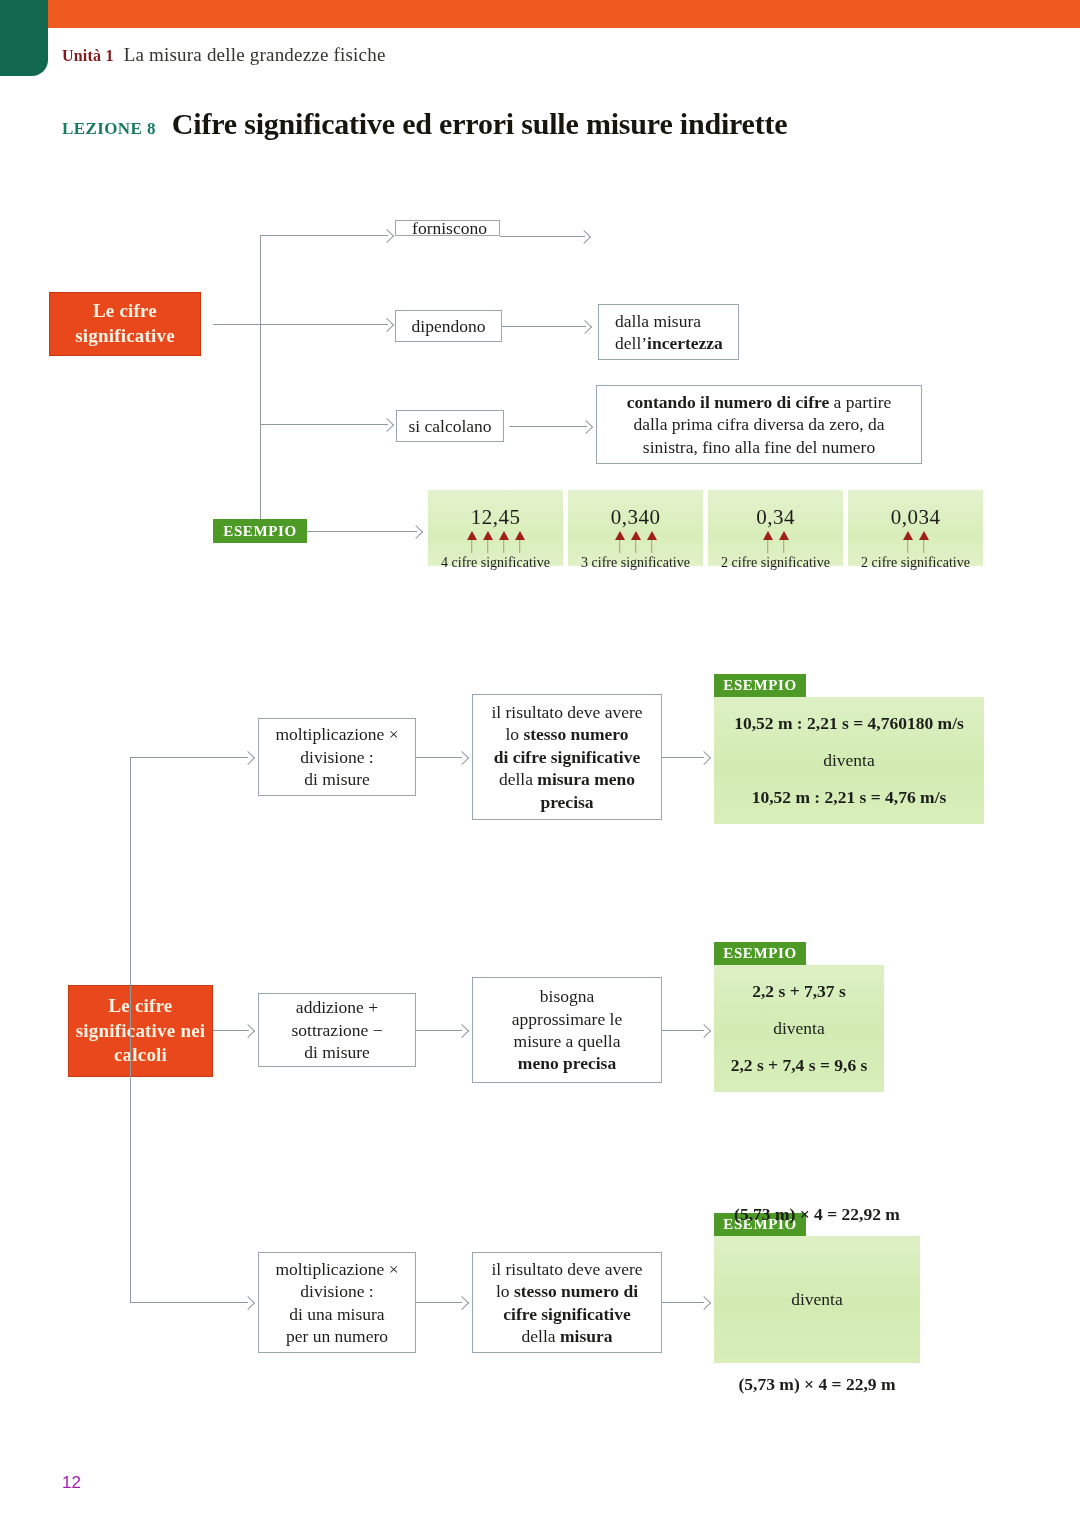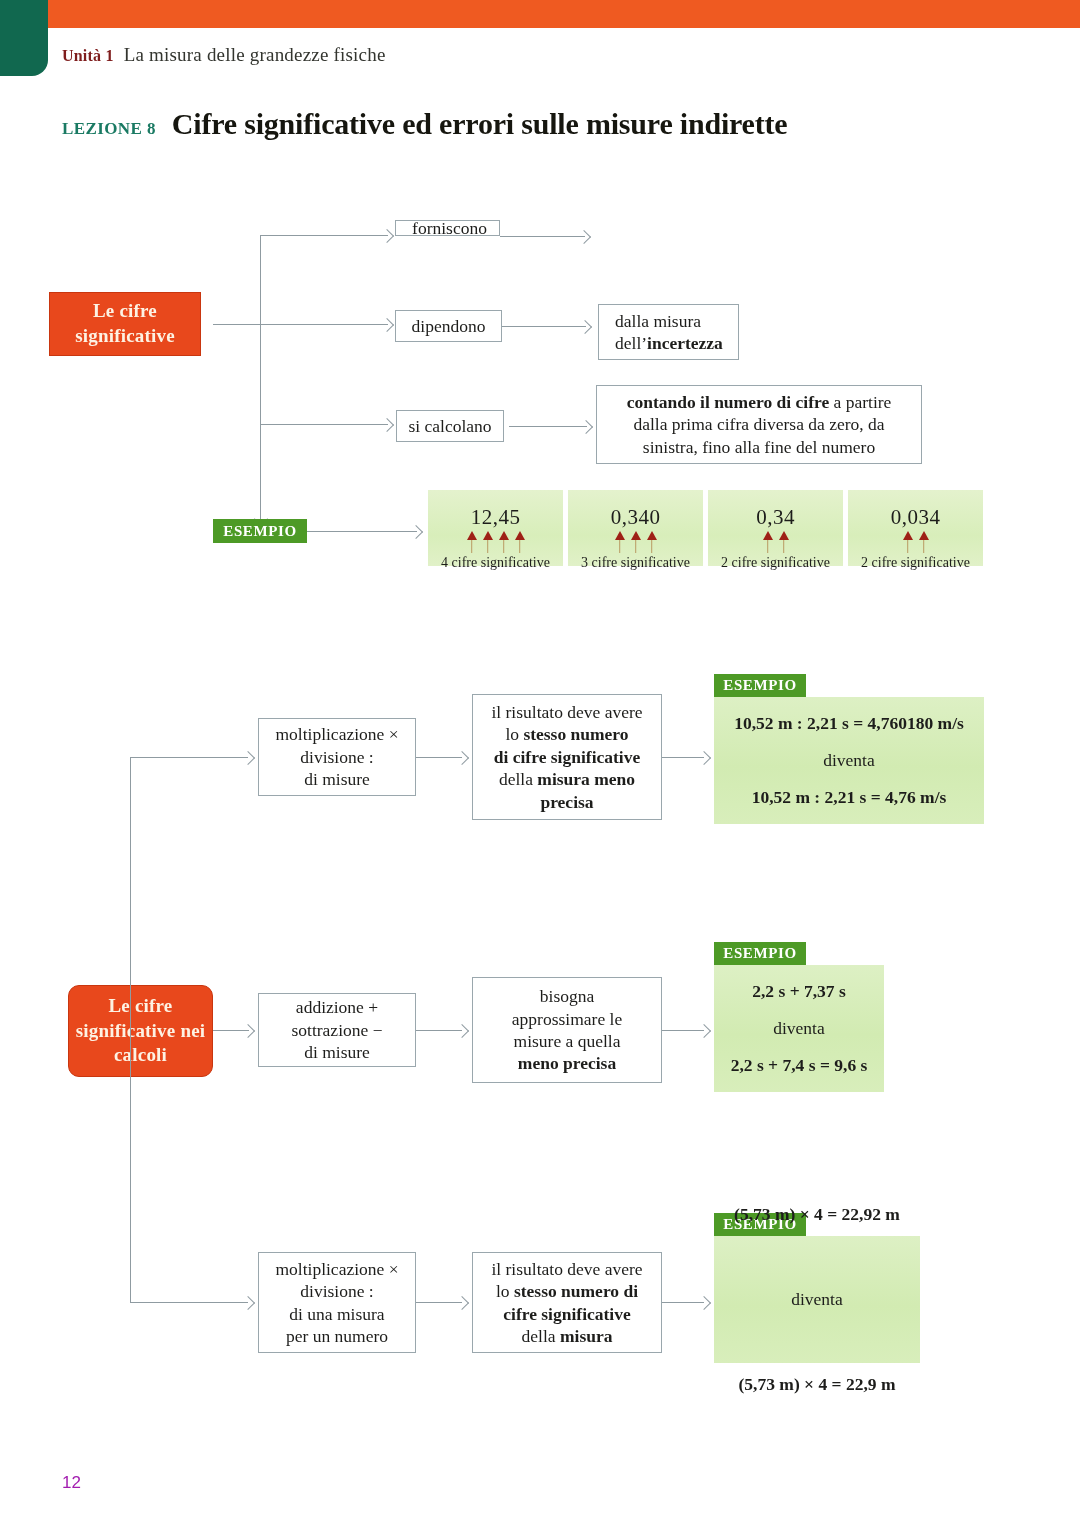--- a/index.html
+++ b/index.html
@@ -228,21 +228,21 @@
 
   <div class="sigbox" style="left:848px;top:490px;width:135px;height:76px;">
     <span class="num">0,034</span>
     <span class="arrows">
       <span class="arrow"></span>
       <span class="arrow"></span>
     </span>
     <span class="cap">2 cifre significative</span>
   </div>
 
-  <div class="orange-node" style="left:68px;top:985px;width:145px;height:92px;border-radius:11px;">
+  <div class="orange-node" style="left:68px;top:985px;width:145px;height:92px;">
     <span>Le cifre significative nei calcoli</span>
   </div>
 
   <div class="vline" style="left:130px;top:757px;height:546px;"></div>
 
   <div class="hline" style="left:130px;top:757px;width:118px;"></div>
   <div class="arrowhead-r" style="left:243px;top:753px;"></div>
   <div class="node" style="left:258px;top:718px;width:158px;height:78px;flex-direction:column;">
     <span>moltiplicazione ×</span>
     <span>divisione :</span>

